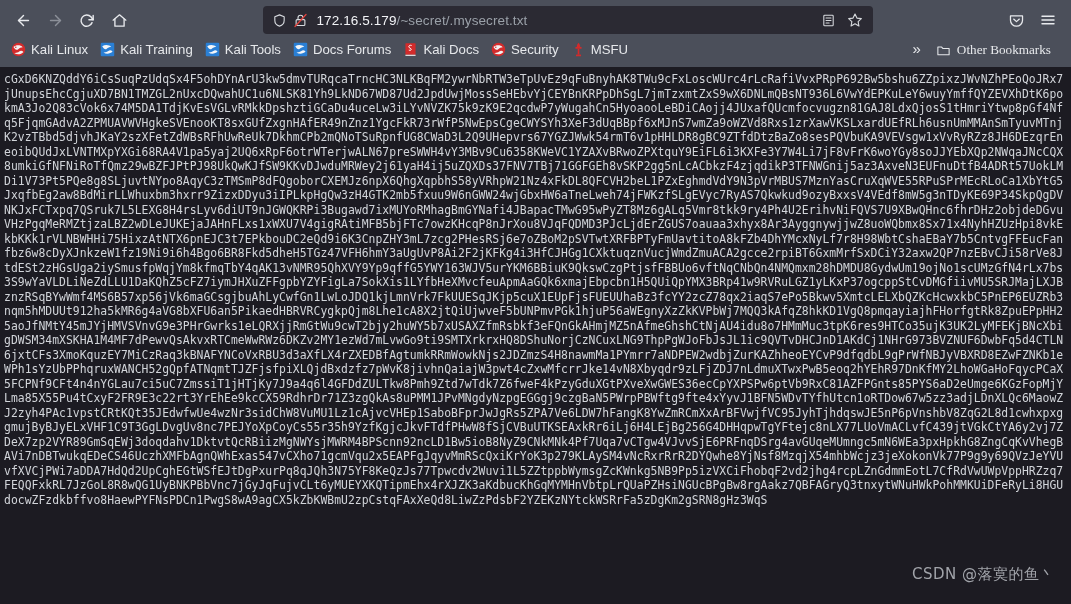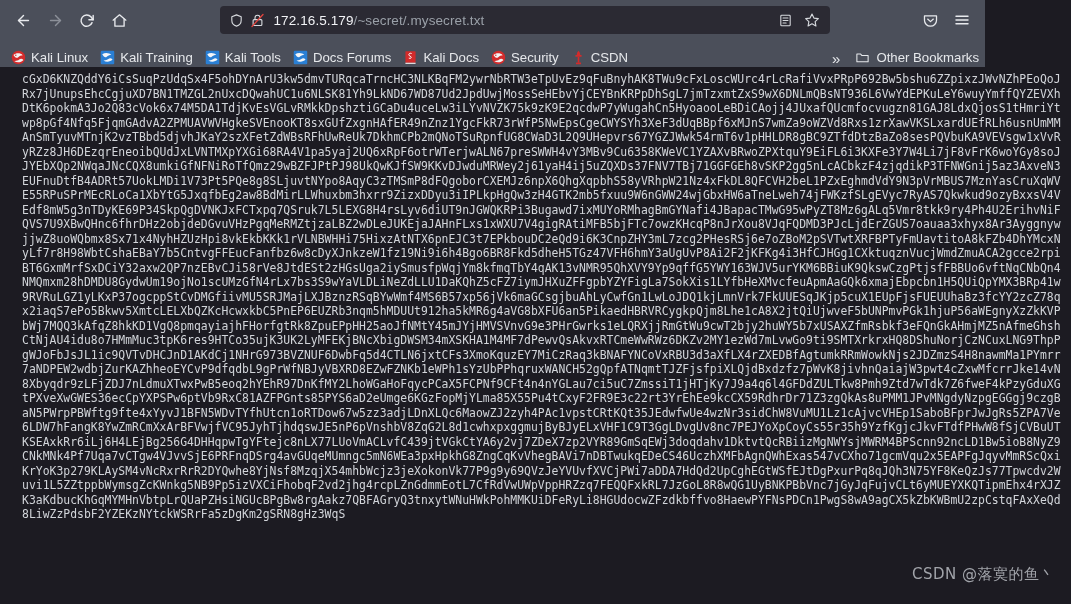--- a/index.html
+++ b/index.html
@@ -6,21 +6,21 @@
     margin: 0; padding: 0;
     width: 1071px; height: 604px;
     overflow: hidden;
     background: #1c1b22;
     font-family: "Liberation Sans", sans-serif;
   }
   * { box-sizing: border-box; }
 
   
   #chrome {
-    width: 985px;
+    width: 1071px;
     background: #4b4f5a;
     user-select: none;
   }
   #navbar {
     height: 40px;
     display: flex;
     align-items: center;
     padding: 0 8px;
     gap: 2px;
   }
@@ -73,22 +73,22 @@
     width: 30px; height: 30px;
     display: flex; align-items: center; justify-content: center;
     color: #e8eaed;
     flex: 0 0 auto;
   }
 
   
   #bookmarks {
     height: 27px;
     display: flex;
-    align-items: flex-end;
-    padding: 0 0 0 6px;
+    align-items: flex-start;
+    padding: 0 14px 0 6px;
     gap: 0px;
     font-size: 13.2px;
     color: #e6e8eb;
     white-space: nowrap;
     overflow: hidden;
   }
   .bm {
     display: flex;
     align-items: center;
     gap: 5px;
@@ -104,33 +104,34 @@
     color: #e6e8eb;
     font-size: 15px;
     padding: 0 10px 0 4px;
     letter-spacing: -1px;
   }
   #other-bm {
     display: flex; align-items: center; gap: 6px;
     flex: 0 0 auto;
     padding: 2px 6px;
     border-radius: 3px;
+    font-family: Liberation Serif, serif;
   }
 
   
   #content {
     position: relative;
     width: 1071px;
     height: 537px;
     background: #1c1b22;
     overflow: hidden;
   }
   #blob {
     margin: 0;
-    padding: 5px 4px 0 22px;
+    padding: 5px 4px 0 4px;
     font-family: "DejaVu Sans Mono", "Liberation Mono", monospace;
     font-size: 11.4px;
     line-height: 14.5px;
     color: #d2d5da;
     white-space: pre-wrap;
     word-break: break-all;
     overflow-wrap: anywhere;
     letter-spacing: 0.02px;
   }
   #watermark {
@@ -293,21 +294,21 @@
     </div>
 
 
     <div class="bm">
       <svg class="bm-ico" viewBox="0 0 16 16">
         <path d="M8 0.8c1.5 1.7 2.1 3.2 1.7 4.6H6.3C5.9 4 6.5 2.5 8 .8z" fill="#d32b2b"></path>
         <rect x="4.7" y="5.2" width="6.6" height="2.1" rx="0.5" fill="#d32b2b"></rect>
         <rect x="7.1" y="7.3" width="1.8" height="6.1" fill="#d32b2b"></rect>
         <rect x="5.3" y="13.4" width="5.4" height="1.8" rx="0.4" fill="#d32b2b"></rect>
       </svg>
-      <span class="bm-label">CSDN</span>
+      <span class="bm-label">MSFU</span>
     </div>
 
     <div id="bm-spacer"></div>
 
     <div id="chevrons">»</div>
 
     <div id="other-bm">
       <svg width="15" height="15" viewBox="0 0 24 24" fill="none" stroke="#e6e8eb" stroke-width="1.7" stroke-linejoin="round">
         <path d="M3 6.5h6l1.8 2.2H21v10H3z"></path>
       </svg>

